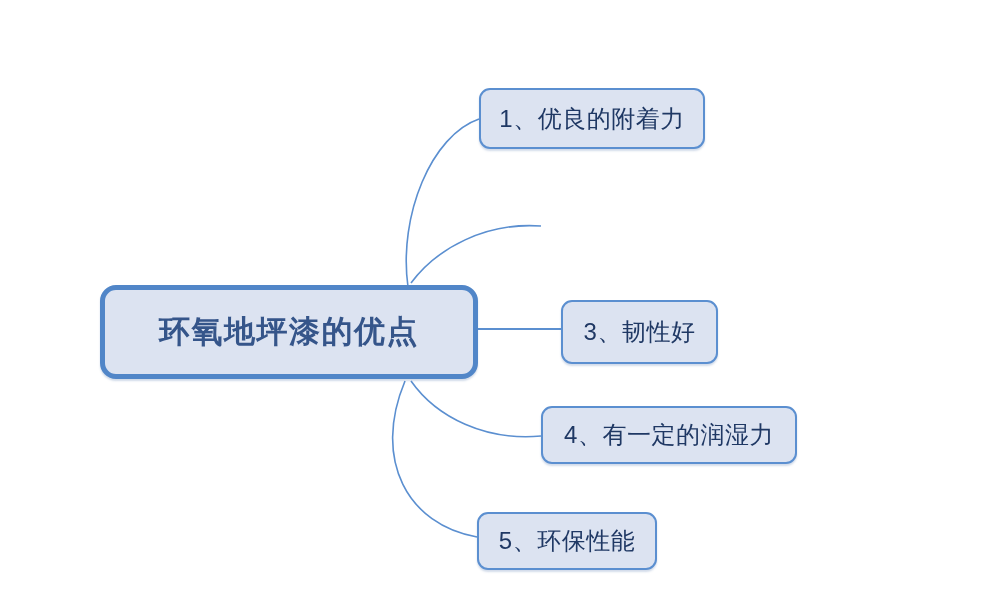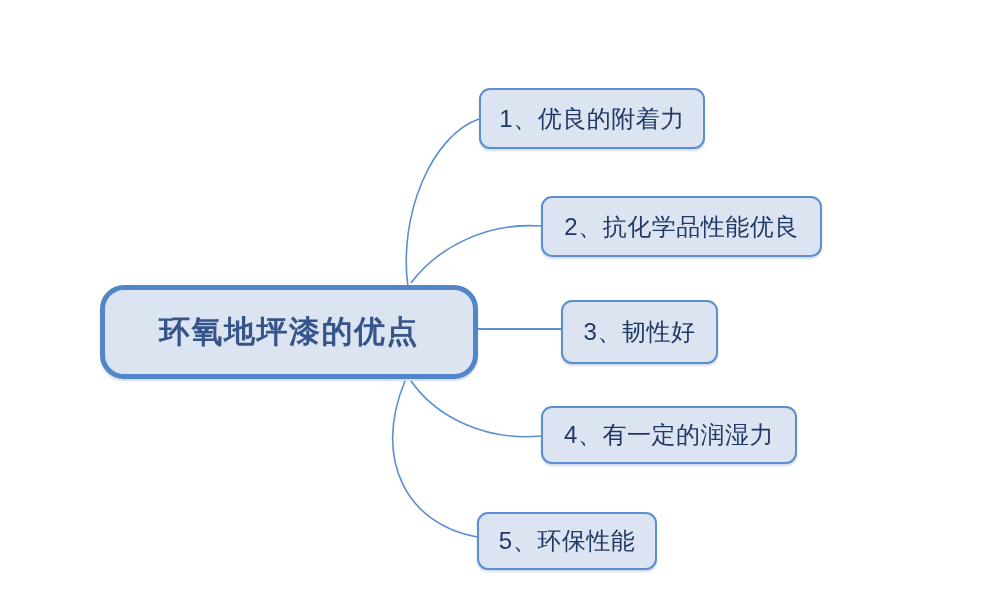--- a/index.html
+++ b/index.html
@@ -43,21 +43,21 @@
     border-color: #5b8fd0;
     white-space: nowrap;
   }
 
   .node-central {
     left: 100px;
     top: 285px;
     width: 378px;
     height: 94px;
     border-width: 5px;
-    border-radius: 24px;
+    border-radius: 16px;
     border-color: #5186c8;
     box-shadow: 0 2px 2px rgba(90, 125, 175, 0.28);
     text-align: right;
   }
 
   .node-central .node-label {
     color: #35558a;
     font-size: 31px;
     font-weight: bold;
     letter-spacing: 1.5px;
@@ -98,23 +98,20 @@
   </svg>
 
   <div class="node node-central">
     <span class="node-label">环氧地坪漆的优点</span>
   </div>
 
   <div class="node node-branch" id="branch-1">
     <span class="node-label">1、优良的附着力</span>
   </div>
 
-  <div class="node node-branch" id="branch-2">
-    <span class="node-label">2、抗化学品性能优良</span>
-  </div>
 
   <div class="node node-branch" id="branch-3">
     <span class="node-label">3、韧性好</span>
   </div>
 
   <div class="node node-branch" id="branch-4">
     <span class="node-label">4、有一定的润湿力</span>
   </div>
 
   <div class="node node-branch" id="branch-5">

